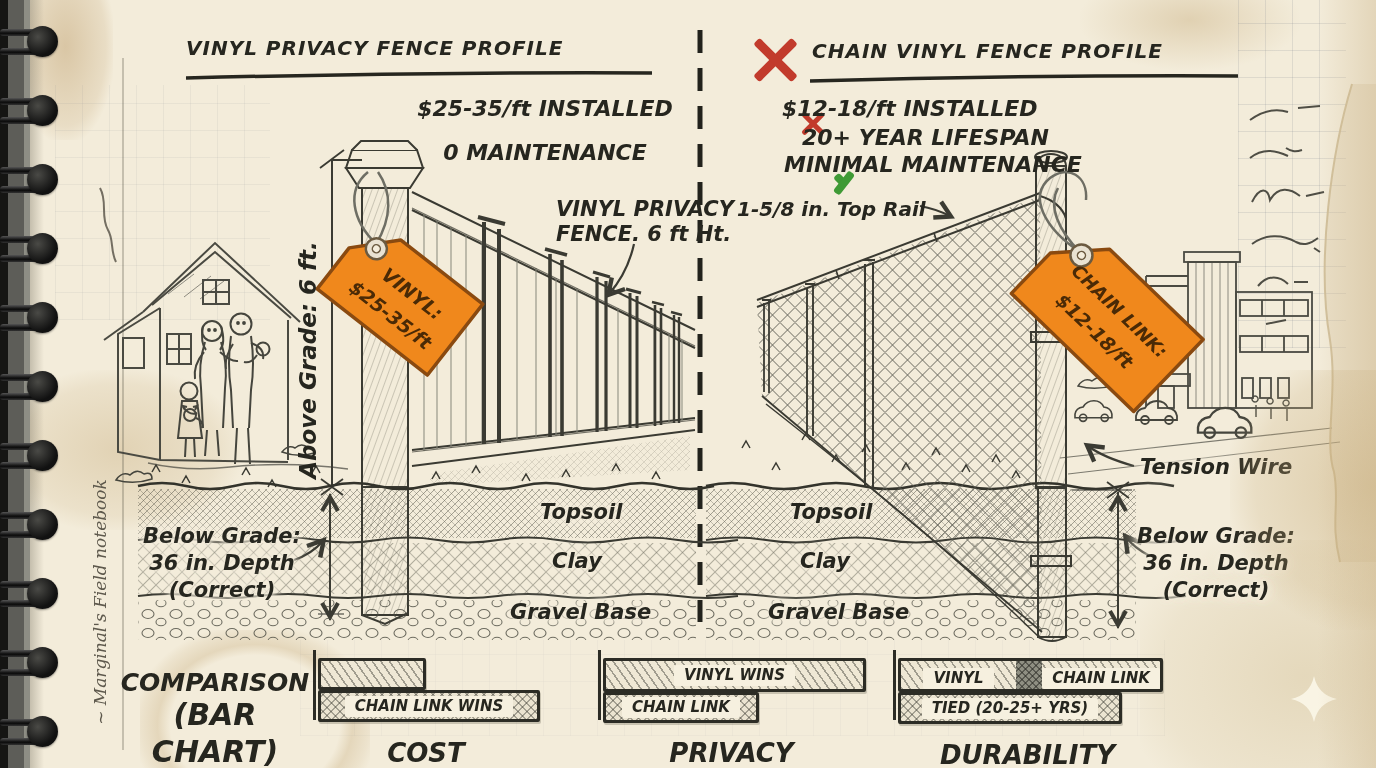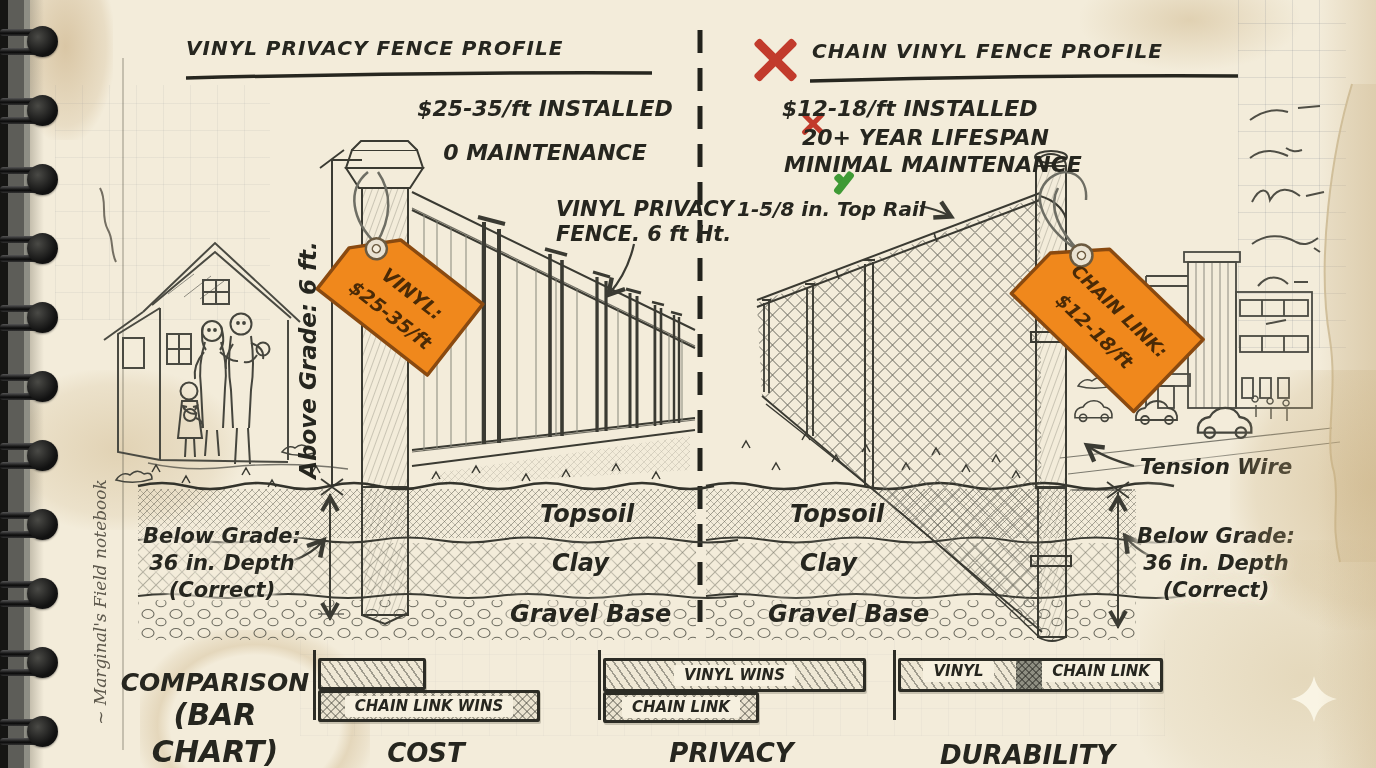--- a/index.html
+++ b/index.html
@@ -45,21 +45,21 @@
     background:linear-gradient(#555,#0a0a0a 60%,#333);}
   .ring .w1{top:4px;} .ring .w2{bottom:4px;}
   
   svg.sketch{left:0;top:0;z-index:3;pointer-events:none;}
   .svgt{font-family:"DejaVu Sans",sans-serif;font-style:italic;font-weight:700;}
   
   .txt{z-index:4;}
   .title{font-size:20px;letter-spacing:1px;white-space:nowrap;}
   .stat{font-size:22px;white-space:nowrap;}
   .annot{font-size:19px;white-space:nowrap;}
-  .soil{font-size:24px;white-space:nowrap;}
+  .soil{font-size:21px;white-space:nowrap;}
   .rot90{transform:rotate(-90deg);transform-origin:center center;}
   .iconx{position:relative;display:inline-block;}
   
   .redx{width:34px;height:34px;}
   .redx:before,.redx:after{content:"";position:absolute;left:15px;top:-2px;width:7px;height:40px;border-radius:3px;background:#c23b2c;}
   .redx:before{transform:rotate(45deg);} .redx:after{transform:rotate(-45deg);}
   .redx.big{width:46px;height:46px;}
   .redx.big:before,.redx.big:after{left:19px;top:-3px;width:9px;height:54px;}
   
   .gcheck{width:36px;height:30px;}
@@ -70,21 +70,21 @@
     box-shadow:1px 2px 0 rgba(70,66,52,.25);display:flex;align-items:center;justify-content:center;}
   .hatch-v{background-color:#efe8d5;
     background-image:repeating-linear-gradient(55deg,rgba(52,52,44,.42) 0 1.6px,transparent 1.6px 7px);}
   .hatch-c{background-color:#ebe4d1;
     background-image:repeating-linear-gradient(45deg,rgba(52,52,44,.38) 0 1.4px,transparent 1.4px 6px),
                      repeating-linear-gradient(-45deg,rgba(52,52,44,.38) 0 1.4px,transparent 1.4px 6px);}
   .pill{background:#f6f0df;padding:1px 10px;border-radius:2px;font-style:italic;font-weight:700;
     font-size:15px;color:#26261f;white-space:nowrap;line-height:19px;}
   .axisline{position:absolute;width:3px;background:#2c2c25;z-index:4;}
   .cat{position:absolute;z-index:4;font-size:26px;margin-top:12px;}
-  .seg{height:100%;display:flex;align-items:flex-start;justify-content:center;}
+  .seg{height:100%;display:flex;align-items:flex-end;justify-content:center;}
   .seg-div{background-color:#8f8f82;
     background-image:repeating-linear-gradient(45deg,rgba(40,40,34,.5) 0 1.4px,transparent 1.4px 5px),
                      repeating-linear-gradient(-45deg,rgba(40,40,34,.5) 0 1.4px,transparent 1.4px 5px);}
   .margin-note{font-family:"DejaVu Serif",serif;font-style:italic;font-weight:400;
     font-size:17px;color:#5d584c;white-space:nowrap;}
 </style>
 </head>
 <body>
 
 <div class="canvas">
@@ -425,20 +425,23 @@
   <div class="abs axisline" style="left:893px;top:650px;height:70px;"></div>
   <div class="bar" style="left:898px;top:658px;width:259px;height:28px;padding:0;">
     <div class="seg hatch-v" style="flex:119;">
       <span class="pill">VINYL</span>
     </div>
     <div class="seg seg-div" style="flex:27;"></div>
     <div class="seg hatch-v" style="flex:113;">
       <span class="pill">CHAIN LINK</span>
     </div>
   </div>
+  <div class="bar hatch-c" style="left:898px;top:692px;width:218px;height:26px;">
+    <span class="pill">TIED (20-25+ YRS)</span>
+  </div>
   <div class="cat marker ctr" style="left:898px;top:728px;width:259px;">DURABILITY</div>
 
   
   <div class="abs stain st4"></div>
   <div class="abs stain st7"></div>
 
   
   <div class="abs bind-shadow"></div>
   <div class="abs binding"></div>
   <div class="ring" style="top:25px;">

